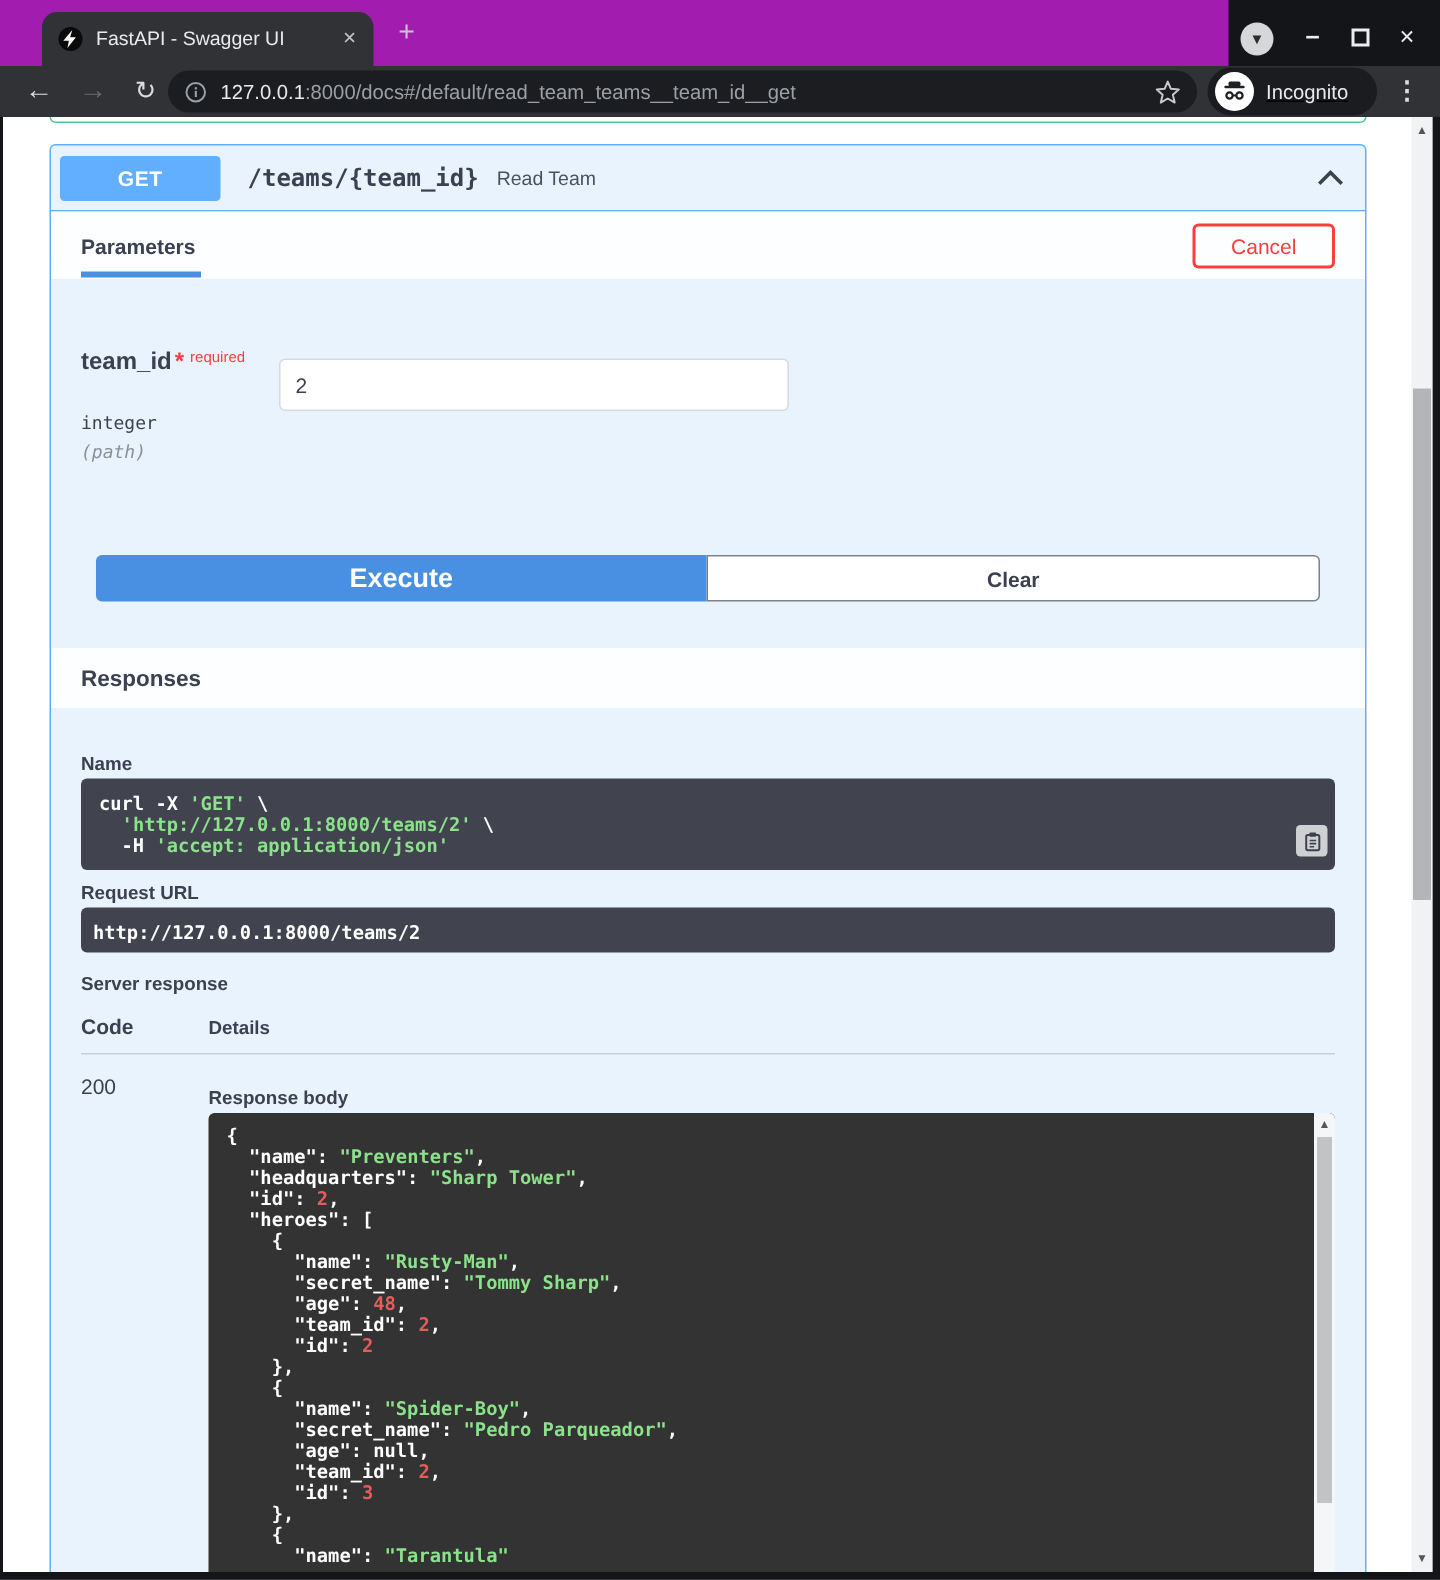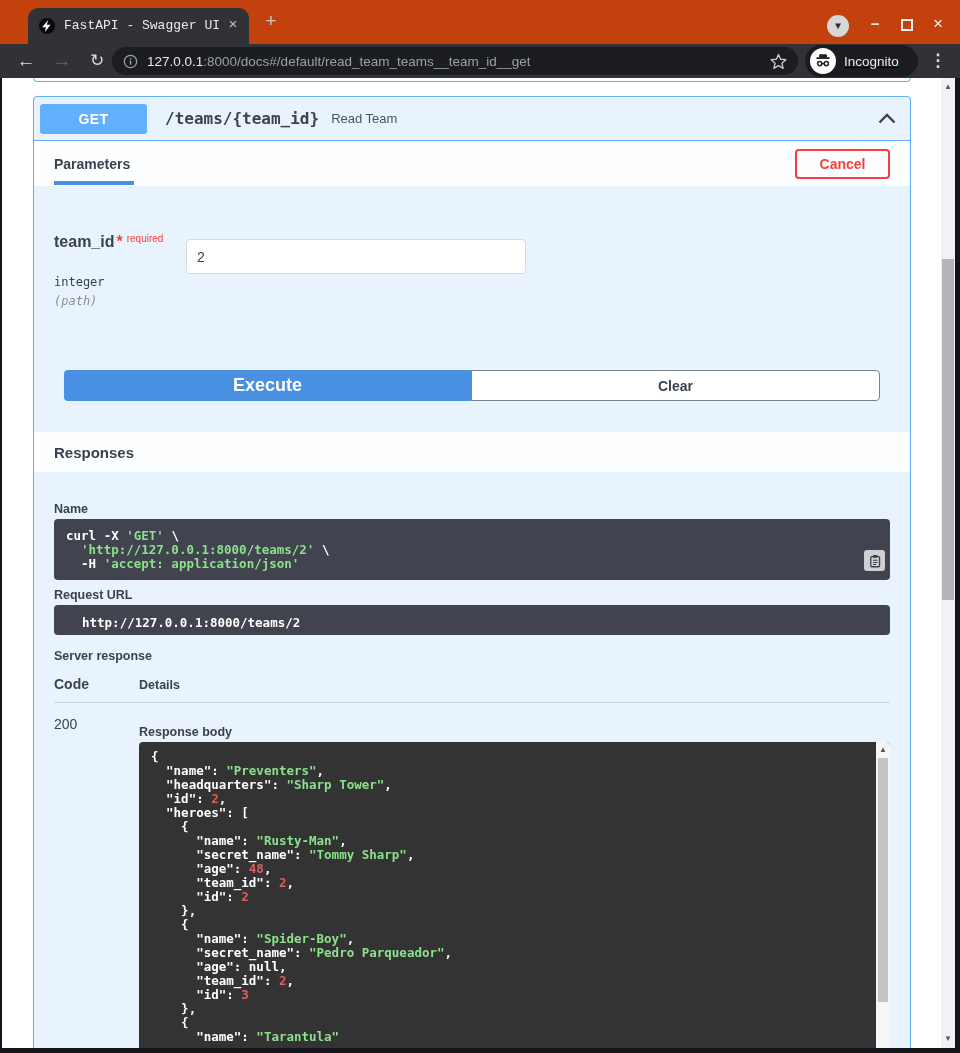--- a/index.html
+++ b/index.html
@@ -2,21 +2,21 @@
 <html style="--method_get_blue: #61affe; --block_background: #e9f3fd; --execute_blue: #4990e2; --cancel_red: #f93e3e; --post_green_border: #49cc90; --dark_code_background: #41444e; --response_code_background: #333333; --code_string_green: #8be28b; --code_number_red: #e05e5e; --heading_text: #3b4151;"><head>
 <meta charset="utf-8">
 <style>
   * { margin:0; padding:0; box-sizing:border-box; }
   html,body { background:#101113; }
   #stage {
     position:relative; width:960px; height:1053px; overflow:hidden;
     background:#141518; font-family:"Liberation Sans", sans-serif;
   }
   
-  .tabstrip { position:absolute; left:0; top:0; width:960px; height:44px; background:#c2410c;font-family:Liberation Mono, monospace; }
+  .tabstrip { position:absolute; left:0; top:0; width:819px; height:44px; background:#a21caf; }
   .tab { position:absolute; left:28px; top:8px; width:221px; height:36px; background:#313236;
          border-radius:10px 10px 0 0; display:flex; align-items:center; }
   .favicon { position:absolute; left:11px; top:10px; width:16px; height:16px; border-radius:50%;
              background:#0a0a0a; display:flex; align-items:center; justify-content:center; }
   .tab-title { position:absolute; left:36px; top:0; height:36px; line-height:36px; width:158px;
                color:#e8eaed; font-size:13px; white-space:nowrap; overflow:hidden; }
   .tab-close { position:absolute; right:6px; top:8px; width:20px; height:20px; color:#c0c3c7;
                font-size:15px; text-align:center; line-height:20px; border-radius:50%; }
   .newtab { position:absolute; left:261px; top:12px; width:20px; height:20px; color:#c3c6ca;
             font-size:19px; line-height:20px; text-align:center; }
@@ -65,21 +65,21 @@
   .op-path { margin-left:18px; font-family:"DejaVu Sans Mono", monospace; font-weight:bold;
              font-size:16px; color:var(--heading_text); }
   .op-summary { margin-left:12px; font-size:13px; color:#4a5260; }
   .op-chevron { margin-left:auto; margin-right:14px; display:flex; }
   .sec-head { height:45px; background:rgba(255,255,255,.85); display:flex; align-items:center;
               justify-content:space-between; padding:0 20px; }
   .tab-label { position:relative; font-size:14px; font-weight:bold; color:var(--heading_text); }
   .tab-label::after { content:""; position:absolute; left:0; right:-4px; bottom:-13px; height:4px;
                       background:var(--execute_blue); }
   .cancel-btn { width:95px; height:30px; border:2px solid var(--cancel_red); border-radius:4px;
-                background:transparent; color:var(--cancel_red); font-weight:bold; font-size:14px;
+                background:transparent; color:var(--cancel_red); font-weight:normal; font-size:14px;
                 font-family:inherit; }
   .params { padding:32px 20px 0; }
   .thead { display:flex; padding-bottom:8px; border-bottom:1px solid rgba(59,65,81,.2); }
   .th { font-size:12px; font-weight:bold; color:var(--heading_text); }
   .col1 { width:132px; }
   .prow { display:flex; padding-top:15px; }
   .pname { font-size:16px; font-weight:bold; color:var(--heading_text); }
   .pstar { color:var(--cancel_red); margin-left:2px; }
   .preq { color:var(--cancel_red); font-size:10px; position:relative; top:-5px; margin-left:4px; font-weight:normal; }
   .ptype { font-family:"DejaVu Sans Mono", monospace; font-weight:normal; font-size:12px;
@@ -98,21 +98,21 @@
   .resp-title { font-size:15px; font-weight:bold; color:var(--heading_text); }
   .resp-inner { padding:30px 20px 20px; }
   .mini-label { font-size:12.5px; font-weight:bold; color:var(--heading_text); }
   .curl-pre { position:relative; margin-top:3px; height:61px; background:var(--dark_code_background);
               border-radius:4px; padding:10px 40px 10px 12px; overflow:hidden; }
   .copy-btn { position:absolute; right:5px; top:31px; width:21px; height:21px; border-radius:3px;
               background:rgba(255,255,255,.75); border:none; display:flex; align-items:center;
               justify-content:center; }
   .req-label { margin-top:8px; }
   .req-pre { margin-top:3px; height:30px; background:var(--dark_code_background); border-radius:4px;
-             padding:8px 28px; }
+             padding:8px 8px; }
   .srv-label { margin-top:14px; }
   .code, .code-line { font-family:"DejaVu Sans Mono", monospace; font-size:12.5px; line-height:14px;
                       font-weight:bold; color:#fff; white-space:pre; }
   .tok-w { color:#ffffff; }
   .tok-g { color:var(--code_string_green); }
   .tok-r { color:var(--code_number_red); }
   .code-head { display:flex; margin-top:13px; padding-bottom:10px; border-bottom:1px solid rgba(59,65,81,.2);
                align-items:flex-start; }
   .code-h { font-size:14px; font-weight:bold; color:var(--heading_text); width:85px; }
   .details-h { font-size:12.5px; font-weight:bold; color:var(--heading_text); margin-top:2px; }

